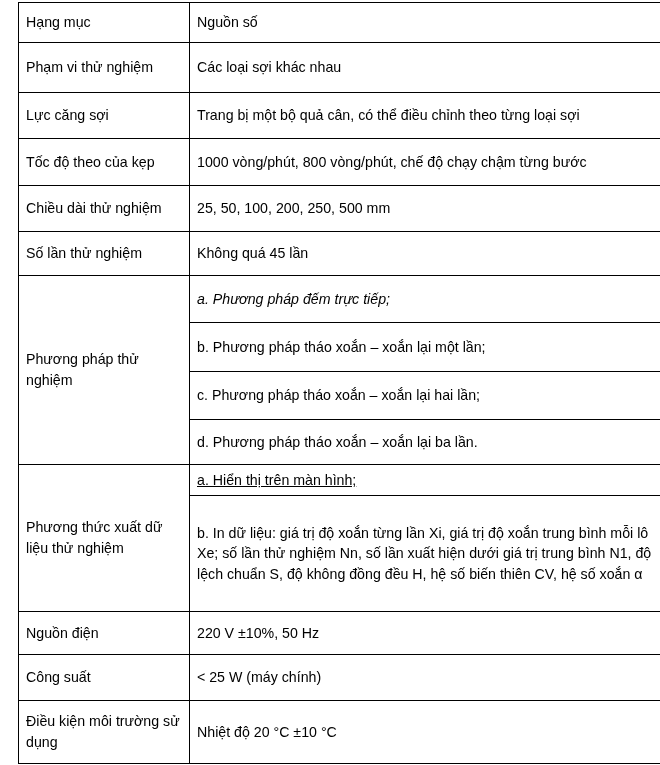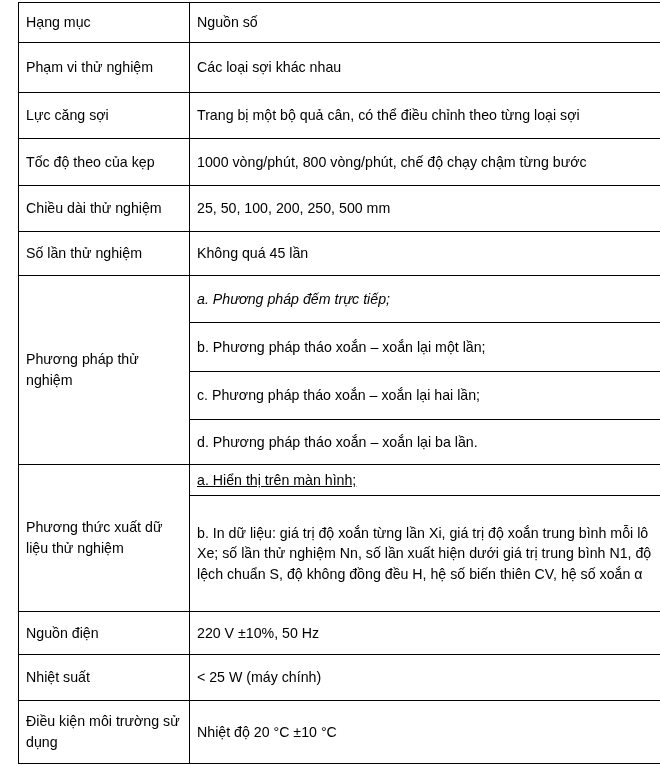--- a/index.html
+++ b/index.html
@@ -139,21 +139,21 @@
     <tr>
       <td class="r-out-b multi-line">b. In dữ liệu: giá trị độ xoắn từng lần Xi, giá trị độ xoắn trung bình mỗi lô Xe; số lần thử nghiệm Nn, số lần xuất hiện dưới giá trị trung bình N1, độ lệch chuẩn S, độ không đồng đều H, hệ số biến thiên CV, hệ số xoắn α</td>
     </tr>
 
     <tr class="data-row">
       <td class="r-power">Nguồn điện</td>
       <td class="r-power">220 V ±10%, 50 Hz</td>
     </tr>
 
     <tr class="data-row">
-      <td class="r-watt">Nhiệt suất</td>
+      <td class="r-watt">Công suất</td>
       <td class="r-watt">&lt; 25 W (máy chính)</td>
     </tr>
 
     <tr class="data-row">
       <td class="r-env">Điều kiện môi trường sử dụng</td>
       <td class="r-env">Nhiệt độ 20 °C ±10 °C</td>
     </tr>
 
   </tbody>
 </table>

